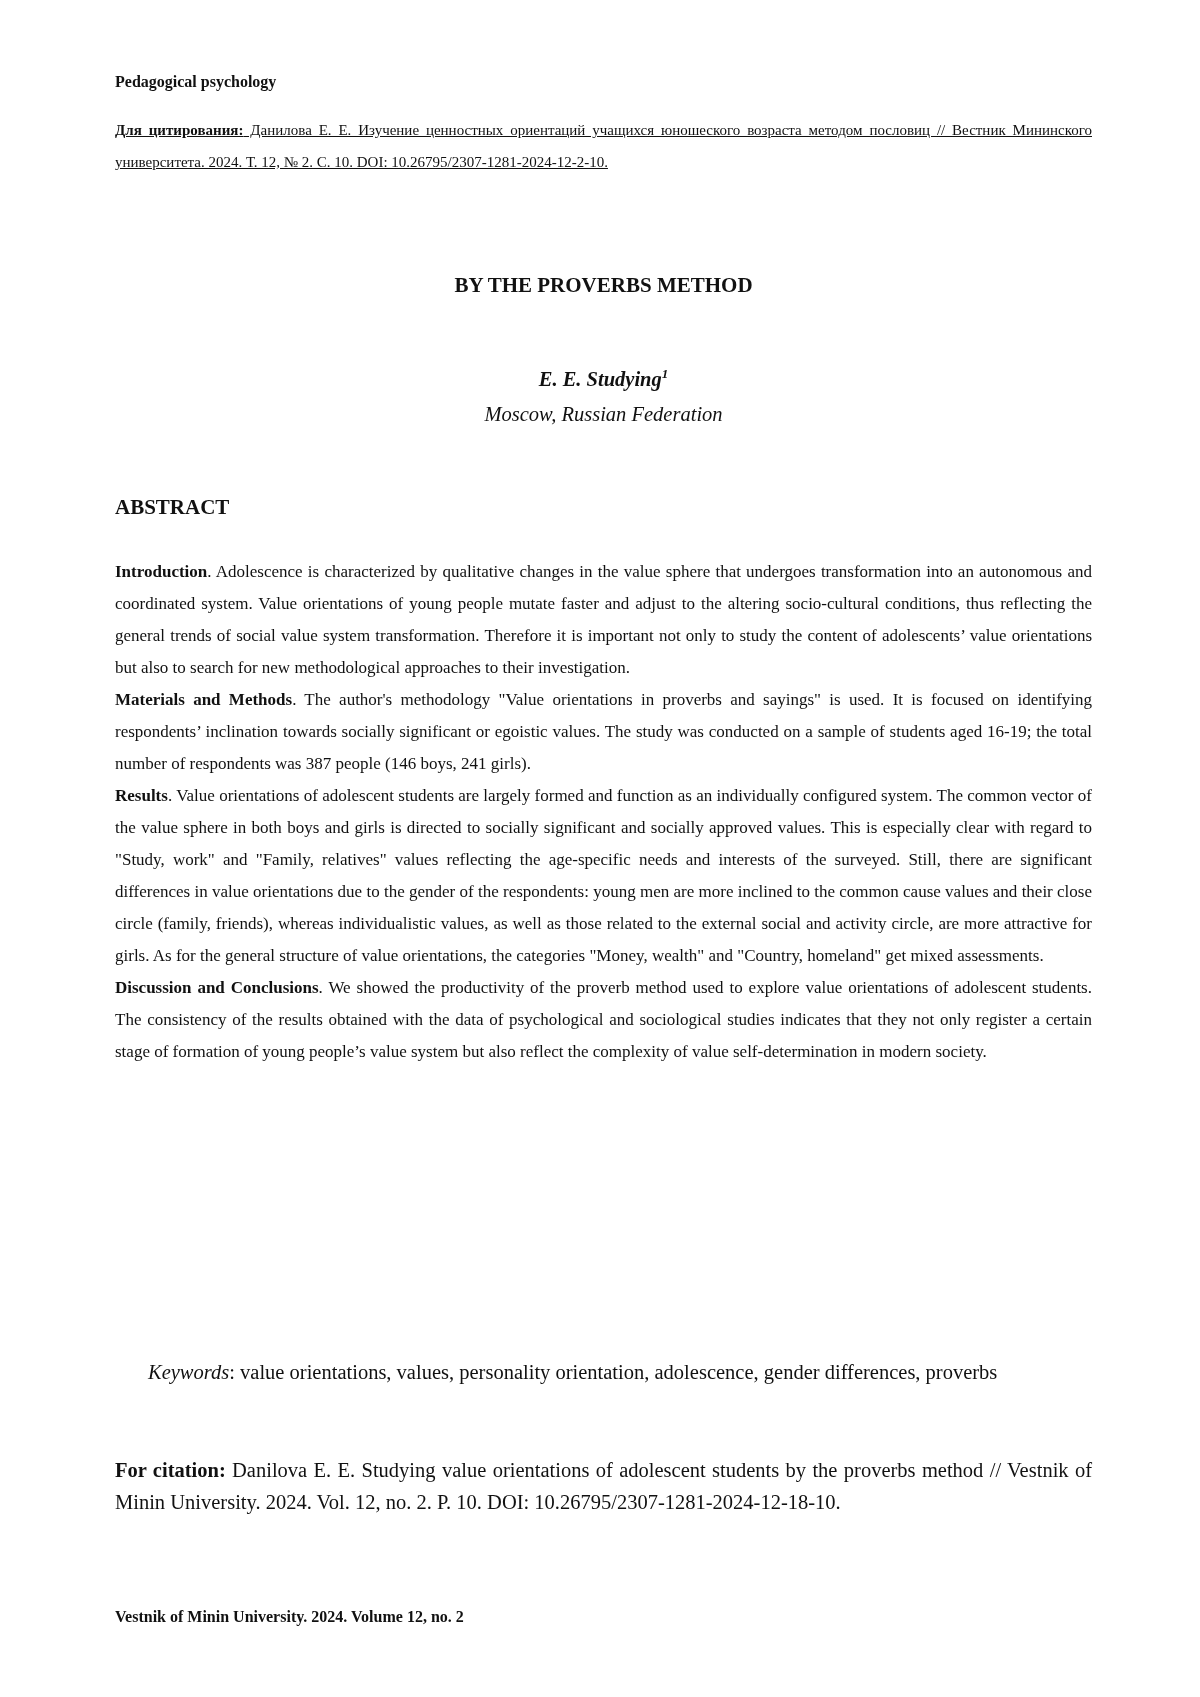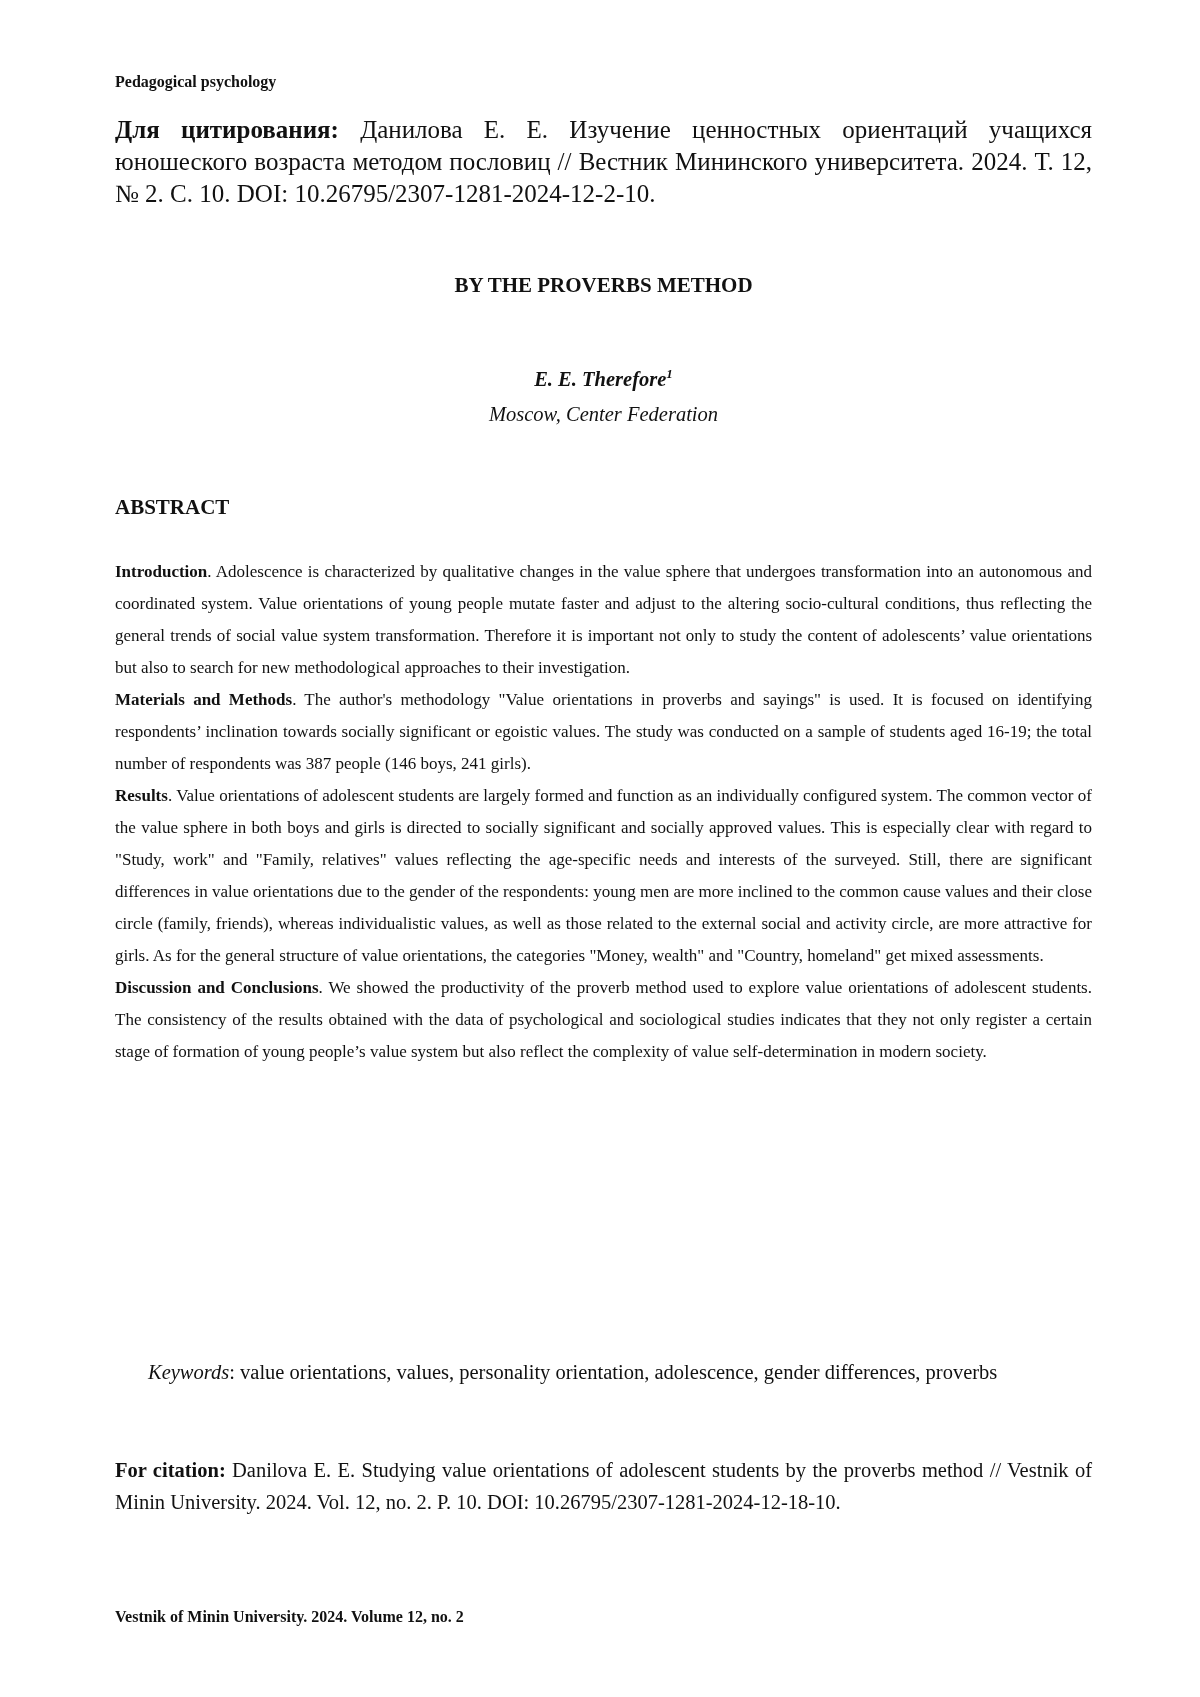--- a/index.html
+++ b/index.html
@@ -7,22 +7,23 @@
     width: 1200px; height: 1697px; position: relative; overflow: hidden;
     font-family: "Liberation Serif", "DejaVu Serif", serif;
     color: #111111;
   }
   .section-label {
     position: absolute; left: 115px; top: 73px;
     font-size: 16px; font-weight: bold;
   }
   .cite-ru {
     position: absolute; left: 115px; top: 114px; width: 977px;
-    font-size: 25px; line-height: 32px; text-align: justify;
+    font-size: 15px; line-height: 32px; text-align: justify;
     text-align-last: left;
+    text-decoration: underline;
   }
   .title {
     position: absolute; left: 115px; top: 270px; width: 977px;
     text-align: center; font-weight: bold; font-size: 21px; line-height: 31px;
   }
   .author {
     position: absolute; left: 115px; top: 368px; width: 977px;
     text-align: center; font-style: italic; font-weight: bold; font-size: 20.5px;
   }
   .affil {
@@ -61,25 +62,25 @@
 
 <div class="cite-ru">
   <span class="b">Для цитирования:</span><span> Данилова Е. Е. Изучение ценностных ориентаций учащихся юношеского возраста методом пословиц // Вестник Мининского университета. 2024. Т. 12, № 2. С. 10. DOI: 10.26795/2307-1281-2024-12-2-10.</span>
 </div>
 
 <div class="title">
   <div>BY THE PROVERBS METHOD</div>
 </div>
 
 <div class="author">
-  <span>E. E. Therefore</span><sup>1</sup>
+  <span>E. E. Studying</span><sup>1</sup>
 </div>
 
 <div class="affil">
-  <div>Moscow, Center Federation</div>
+  <div>Moscow, Russian Federation</div>
 </div>
 
 <div class="abstract-heading">ABSTRACT</div>
 
 <div class="abstract">
   <p><span class="b">Introduction</span><span>. Adolescence is characterized by qualitative changes in the value sphere that undergoes transformation into an autonomous and coordinated system. Value orientations of young people mutate faster and adjust to the altering socio-cultural conditions, thus reflecting the general trends of social value system transformation. Therefore it is important not only to study the content of adolescents’ value orientations but also to search for new methodological approaches to their investigation.</span></p>
   <p><span class="b">Materials and Methods</span><span>. The author's methodology "Value orientations in proverbs and sayings" is used. It is focused on identifying respondents’ inclination towards socially significant or egoistic values. The study was conducted on a sample of students aged 16-19; the total number of respondents was 387 people (146 boys, 241 girls).</span></p>
   <p><span class="b">Results</span><span>. Value orientations of adolescent students are largely formed and function as an individually configured system. The common vector of the value sphere in both boys and girls is directed to socially significant and socially approved values. This is especially clear with regard to "Study, work" and "Family, relatives" values reflecting the age-specific needs and interests of the surveyed. Still, there are significant differences in value orientations due to the gender of the respondents: young men are more inclined to the common cause values and their close circle (family, friends), whereas individualistic values, as well as those related to the external social and activity circle, are more attractive for girls. As for the general structure of value orientations, the categories "Money, wealth" and "Country, homeland" get mixed assessments.</span></p>
   <p><span class="b">Discussion and Conclusions</span><span>. We showed the productivity of the proverb method used to explore value orientations of adolescent students. The consistency of the results obtained with the data of psychological and sociological studies indicates that they not only register a certain stage of formation of young people’s value system but also reflect the complexity of value self-determination in modern society.</span></p>
 </div>

